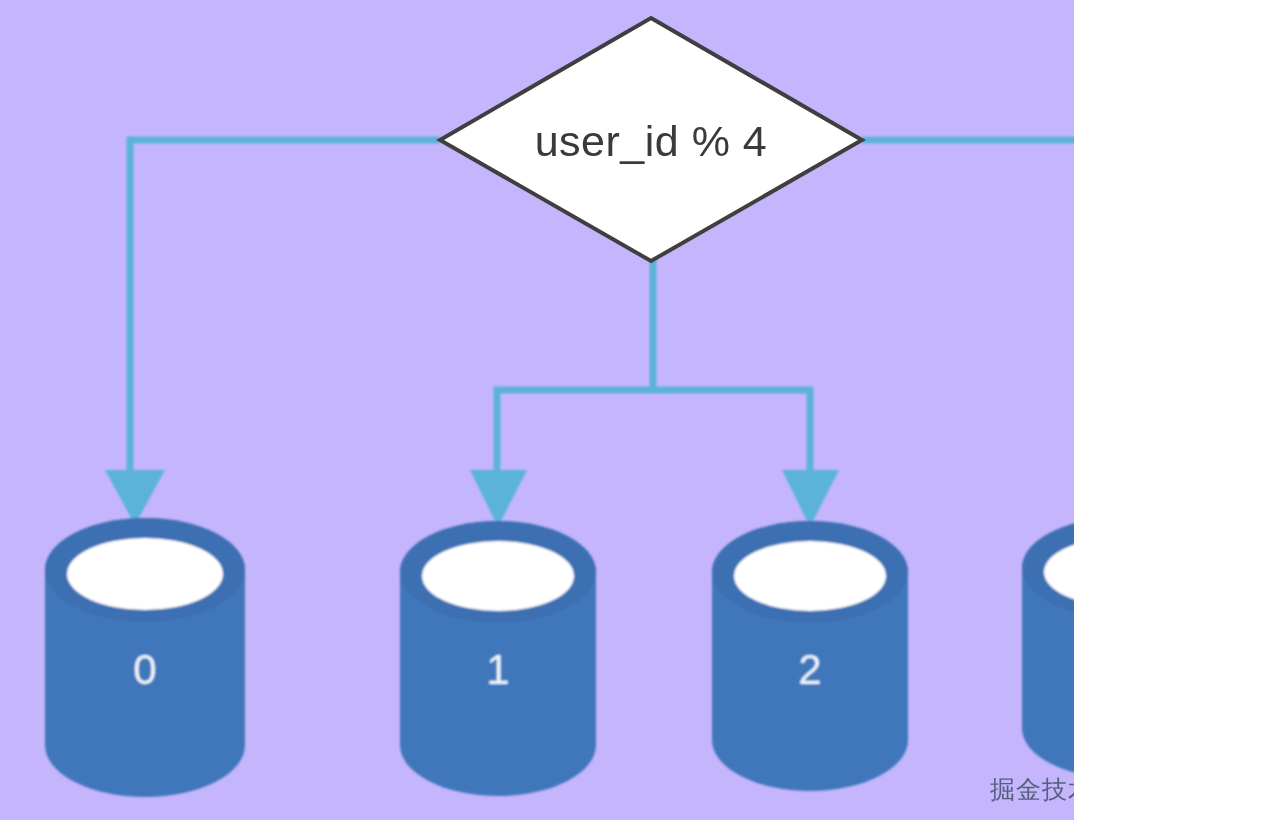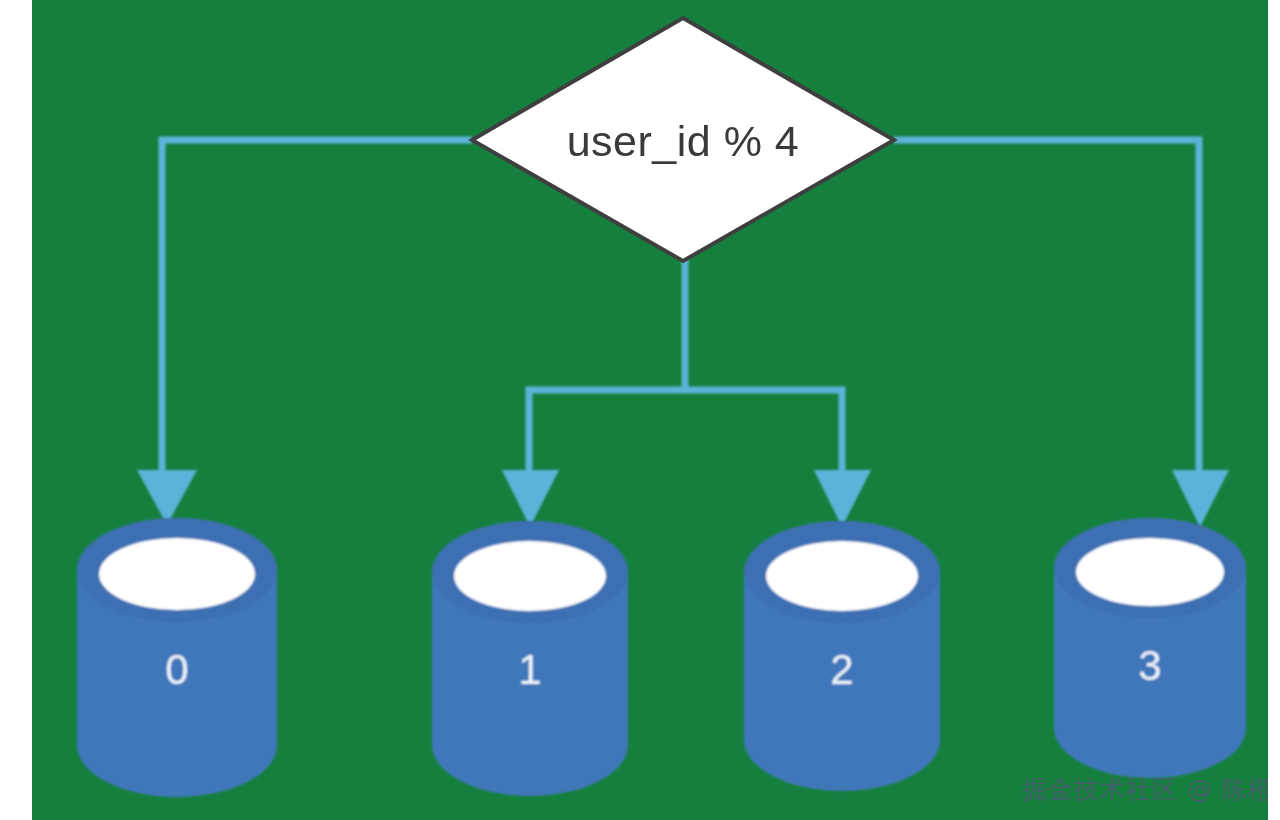--- a/index.html
+++ b/index.html
@@ -6,25 +6,24 @@
   html, body {
     margin: 0;
     padding: 0;
     background: #ffffff;
   }
   body {
     font-family: "Liberation Sans", "DejaVu Sans", sans-serif;
   }
   #diagram-root {
     position: relative;
-    width: 1236px;
+    width: 1074px;
     height: 820px;
-    background: #15803d;
+    background: #c4b5fd;
     overflow: hidden;
-    margin-left: 32px;
   }
   #diagram-svg {
     position: absolute;
     top: 0;
     left: 0;
     width: 1280px;
     height: 820px;
     display: block;
   }
   .decision-text {

